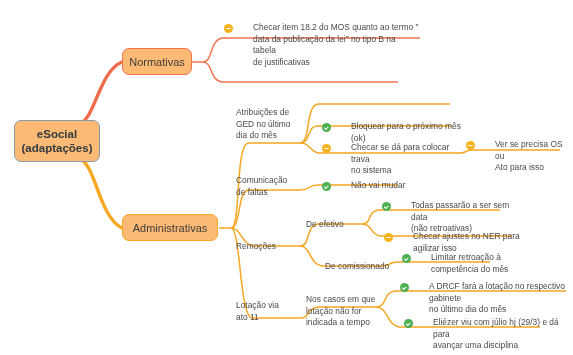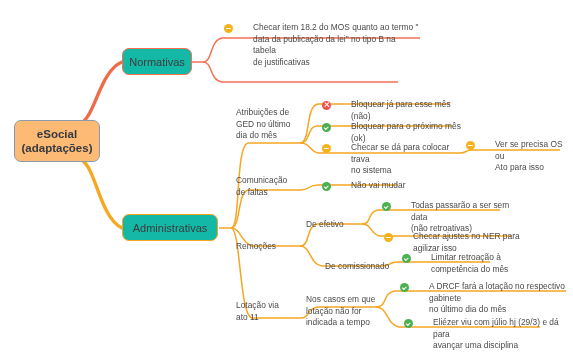--- a/index.html
+++ b/index.html
@@ -15,21 +15,21 @@
   .node{position:absolute;box-sizing:border-box;}
 
   .root-node{
     border:1.6px solid #8a9bad;border-radius:7px;background:#fdba74;
     display:flex;align-items:center;justify-content:center;
     text-align:center;line-height:1.25;
     font-size:11.5px;font-weight:bold;color:#333a41;
     padding:6px 8px;
   }
   .branch-node{
-    border:1.6px solid #f2724f;border-radius:7px;background:#14b8a6;
+    border:1.6px solid #f2724f;border-radius:7px;background:#fdba74;
     display:flex;align-items:center;justify-content:center;
     font-size:11px;color:#3c3c3c;padding:5px 9px;white-space:nowrap;
   }
   .branch-node.amber{border-color:#f5a623;}
 
   
   .plain{
     position:absolute;font-size:8.4px;line-height:1.38;color:#4a4a4a;
     white-space:pre-line;
   }
@@ -134,24 +134,20 @@
 dia do mês</div>
 
   <div class="plain" style="left:236px;top:175px;width:64px;">Comunicação
 de faltas</div>
 
   <div class="plain" style="left:236px;top:241px;width:64px;">Remoções</div>
 
   <div class="plain" style="left:236px;top:300px;width:64px;">Lotação via
 ato 11</div>
 
-  <div class="leaf" style="left:322px;top:99px;width:140px;">
-    <span class="ico red"></span>
-    <span class="txt">Bloquear já para esse mês (não)</span>
-  </div>
 
   <div class="leaf" style="left:322px;top:121px;width:146px;">
     <span class="ico green"></span>
     <span class="txt">Bloquear para o próximo mês (ok)</span>
   </div>
 
   <div class="leaf" style="left:322px;top:142px;width:128px;">
     <span class="ico amber"></span>
     <span class="txt">Checar se dá para colocar trava
 no sistema</span>

